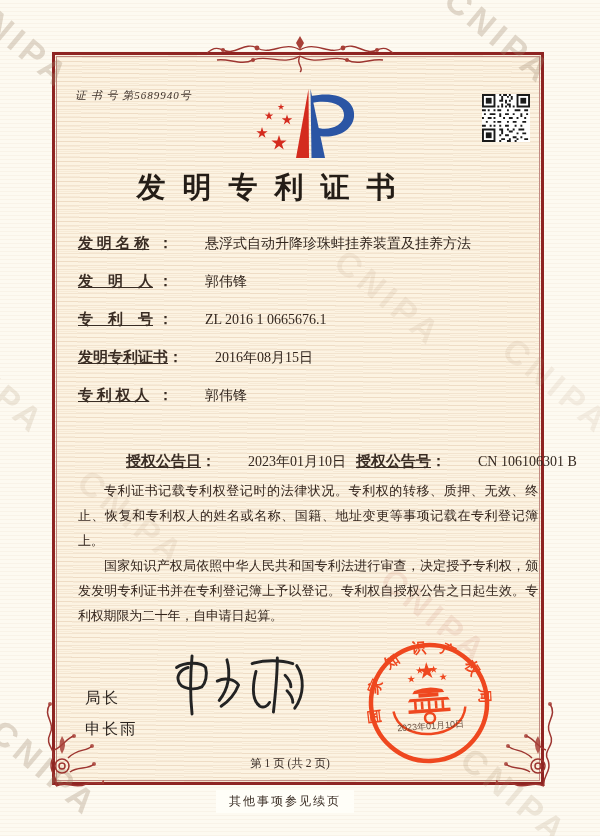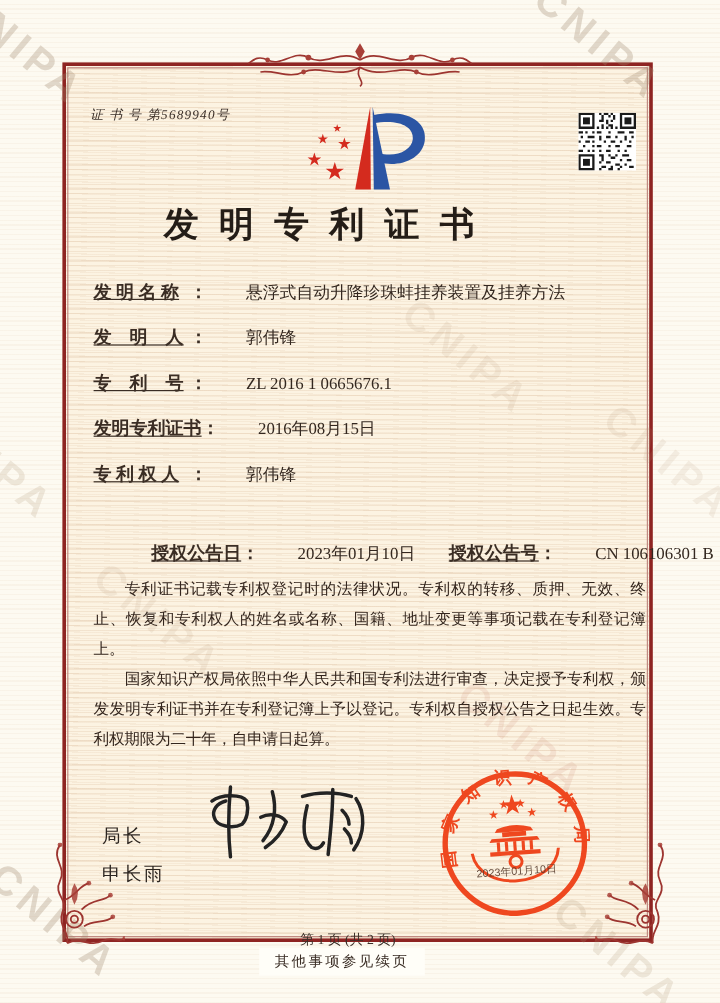--- a/index.html
+++ b/index.html
@@ -48,40 +48,40 @@
   
   .fields { position:absolute; left:78px; top:234px; width:462px; z-index:3; }
   .frow { height:38px; font-size:15px; color:#3a2d24; white-space:nowrap; }
   .flabel { display:inline-block; min-width:80px; font-weight:600;text-decoration:underline; }
   .fcolon { font-weight:600; }
   .fvalue { font-size:14px; color:#33271f; padding-left:3px;margin-left:29px; }
   .grant-row {
     position:absolute; left:78px; top:452px; width:462px; z-index:3;
     font-size:15px; color:#3a2d24; white-space:nowrap;
   }
-  .grant-2 { position:absolute; left:248px; top:0; }
+  .grant-2 { position:absolute; left:230px; top:0; }
   .grant-row .flabel { min-width:0;margin-left:48px; }
   
   .body-text {
     position:absolute; left:78px; top:478px; width:460px; z-index:3;
     font-size:13px; line-height:25px; letter-spacing:-0.2px;
     text-align:justify; color:#33251d;
   }
   .body-text p { text-indent:2em; }
   
   .signer {
     position:absolute; left:85px; top:682px; z-index:3;
     font-size:15.5px; line-height:31px; letter-spacing:2px; color:#2c2520;
     font-family:"Liberation Sans","DejaVu Sans",sans-serif;
   }
   .signature { position:absolute; left:163px; top:648px; width:155px; height:72px; z-index:4; }
   .seal { position:absolute; left:366px; top:640px; width:126px; height:126px; z-index:5;
           opacity:0.92; transform:rotate(-4deg); }
   .page-info {
-    position:absolute; left:0; right:20px; top:776px; z-index:3;
+    position:absolute; left:0; right:20px; top:756px; z-index:3;
     text-align:center; font-size:11.5px; color:#3b2f28;
   }
   .footer-note-wrap { position:absolute; left:0; right:30px; top:790px; z-index:3; text-align:center; }
   .footer-note {
     display:inline-block; background:#fffef8; padding:3px 13px;
     font-size:12px; letter-spacing:2px; color:#3a2d24;font-family:Liberation Mono, monospace;
   }
   
   .orn-top { position:absolute; left:205px; top:32px; width:190px; height:42px; z-index:4; }
   .orn-bl  { position:absolute; left:34px;  top:702px; width:70px; height:88px; z-index:4; }

